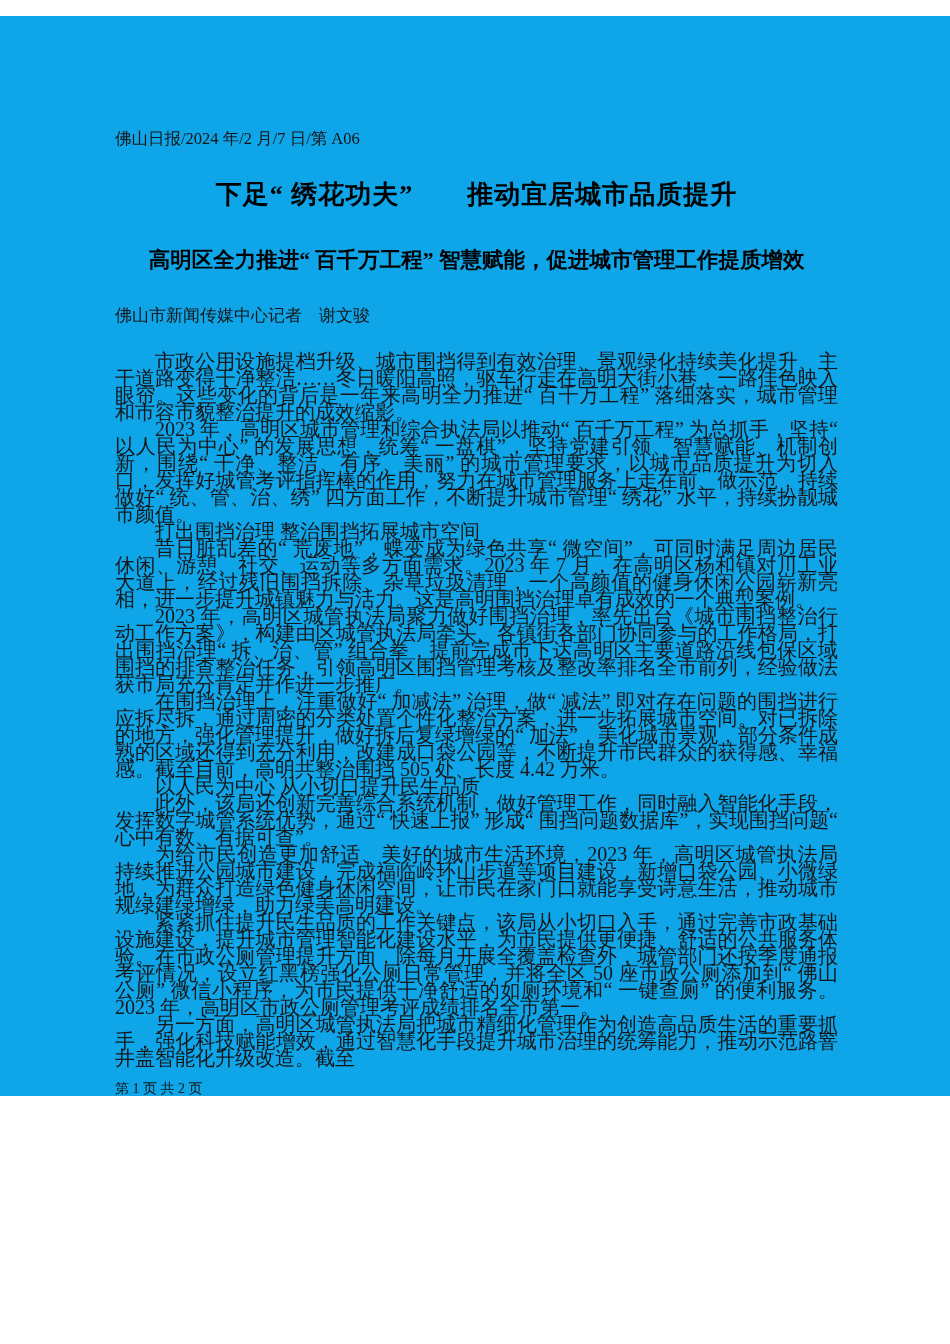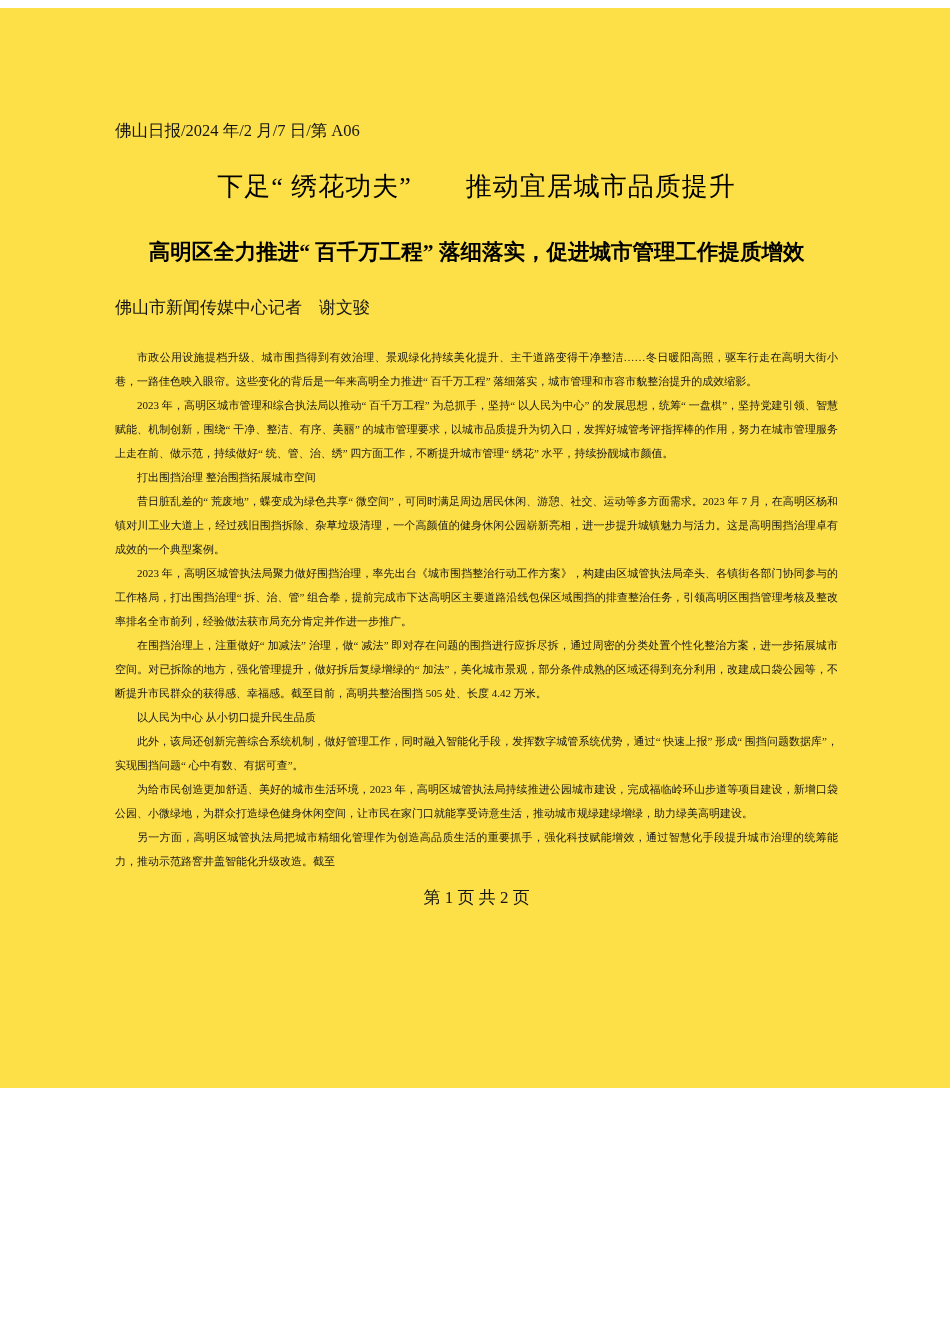--- a/index.html
+++ b/index.html
@@ -4,96 +4,97 @@
 <style>
   html, body {
     margin: 0;
     padding: 0;
     background: #ffffff;
   }
   .page {
     position: relative;
     width: 950px;
     height: 1080px;
-    margin: 8px auto;
-    background: #fde047;
+    margin: 16px auto;
+    background: #0ea5e9;
     color: #111111;
     font-family: "Liberation Serif", "DejaVu Serif", serif;
     box-sizing: border-box;
     padding: 110px 112px 0 115px;
     overflow: hidden;
   }
   .source {
     font-size: 16.5px;
     line-height: 25px;
     color: #161616;
   }
   .title {
     margin: 26px 0 0 0;
     font-size: 26px;
-    font-weight: normal;
+    font-weight: bold;
     text-align: center;
     letter-spacing: 1px;
     color: #000000;
   }
   .subtitle {
     margin: 33px 0 0 0;
     font-size: 21.5px;
     font-weight: bold;
     text-align: center;
     color: #000000;
   }
   .byline {
     margin-top: 30px;
     font-size: 17px;
     text-align: left;
     color: #161616;
   }
   .article-body {
     margin-top: 26px;
-    font-size: 11px;
-    line-height: 24px;
+    font-size: 20px;
+    line-height: 17px;
     text-align: justify;
     color: #161616;
   }
   .article-body p {
     margin: 0;
     padding: 0;
     text-indent: 2em;
   }
   .footer {
     margin-top: 13px;
-    font-size: 17px;
-    text-align: center;
+    font-size: 14px;
+    text-align: left;
     color: #161616;
   }
 </style>
 </head>
 <body>
 
 <div class="page">
 
   <div class="source">
     <div>佛山日报/2024 年/2 月/7 日/第  A06</div>
   </div>
 
   <h1 class="title">下足“ 绣花功夫”　　推动宜居城市品质提升</h1>
 
-  <h2 class="subtitle">高明区全力推进“ 百千万工程” 落细落实，促进城市管理工作提质增效</h2>
+  <h2 class="subtitle">高明区全力推进“ 百千万工程” 智慧赋能，促进城市管理工作提质增效</h2>
 
   <div class="byline">佛山市新闻传媒中心记者　谢文骏</div>
 
   <div class="article-body">
     <p>市政公用设施提档升级、城市围挡得到有效治理、景观绿化持续美化提升、主干道路变得干净整洁……冬日暖阳高照，驱车行走在高明大街小巷，一路佳色映入眼帘。这些变化的背后是一年来高明全力推进“ 百千万工程” 落细落实，城市管理和市容市貌整治提升的成效缩影。</p>
     <p>2023 年，高明区城市管理和综合执法局以推动“ 百千万工程” 为总抓手，坚持“ 以人民为中心” 的发展思想，统筹“ 一盘棋”，坚持党建引领、智慧赋能、机制创新，围绕“ 干净、整洁、有序、美丽” 的城市管理要求，以城市品质提升为切入口，发挥好城管考评指挥棒的作用，努力在城市管理服务上走在前、做示范，持续做好“ 统、管、治、绣” 四方面工作，不断提升城市管理“ 绣花” 水平，持续扮靓城市颜值。</p>
     <p>打出围挡治理 整治围挡拓展城市空间</p>
     <p>昔日脏乱差的“ 荒废地”，蝶变成为绿色共享“ 微空间”，可同时满足周边居民休闲、游憩、社交、运动等多方面需求。2023 年 7 月，在高明区杨和镇对川工业大道上，经过残旧围挡拆除、杂草垃圾清理，一个高颜值的健身休闲公园崭新亮相，进一步提升城镇魅力与活力。这是高明围挡治理卓有成效的一个典型案例。</p>
     <p>2023 年，高明区城管执法局聚力做好围挡治理，率先出台《城市围挡整治行动工作方案》，构建由区城管执法局牵头、各镇街各部门协同参与的工作格局，打出围挡治理“ 拆、治、管” 组合拳，提前完成市下达高明区主要道路沿线包保区域围挡的排查整治任务，引领高明区围挡管理考核及整改率排名全市前列，经验做法获市局充分肯定并作进一步推广。</p>
     <p>在围挡治理上，注重做好“ 加减法” 治理，做“ 减法” 即对存在问题的围挡进行应拆尽拆，通过周密的分类处置个性化整治方案，进一步拓展城市空间。对已拆除的地方，强化管理提升，做好拆后复绿增绿的“ 加法”，美化城市景观，部分条件成熟的区域还得到充分利用，改建成口袋公园等，不断提升市民群众的获得感、幸福感。截至目前，高明共整治围挡 505 处、长度 4.42 万米。</p>
     <p>以人民为中心 从小切口提升民生品质</p>
     <p>此外，该局还创新完善综合系统机制，做好管理工作，同时融入智能化手段，发挥数字城管系统优势，通过“ 快速上报” 形成“ 围挡问题数据库”，实现围挡问题“ 心中有数、有据可查”。</p>
     <p>为给市民创造更加舒适、美好的城市生活环境，2023 年，高明区城管执法局持续推进公园城市建设，完成福临岭环山步道等项目建设，新增口袋公园、小微绿地，为群众打造绿色健身休闲空间，让市民在家门口就能享受诗意生活，推动城市规绿建绿增绿，助力绿美高明建设。</p>
+    <p>紧紧抓住提升民生品质的工作关键点，该局从小切口入手，通过完善市政基础设施建设，提升城市管理智能化建设水平，为市民提供更便捷、舒适的公共服务体验。在市政公厕管理提升方面，除每月开展全覆盖检查外，城管部门还按季度通报考评情况，设立红黑榜强化公厕日常管理，并将全区 50 座市政公厕添加到“ 佛山公厕” 微信小程序，为市民提供干净舒适的如厕环境和“ 一键查厕” 的便利服务。2023 年，高明区市政公厕管理考评成绩排名全市第一。</p>
     <p>另一方面，高明区城管执法局把城市精细化管理作为创造高品质生活的重要抓手，强化科技赋能增效，通过智慧化手段提升城市治理的统筹能力，推动示范路窨井盖智能化升级改造。截至</p>
   </div>
 
   <div class="footer">第 1 页 共 2 页</div>
 
 </div>
 
 </body></html>

